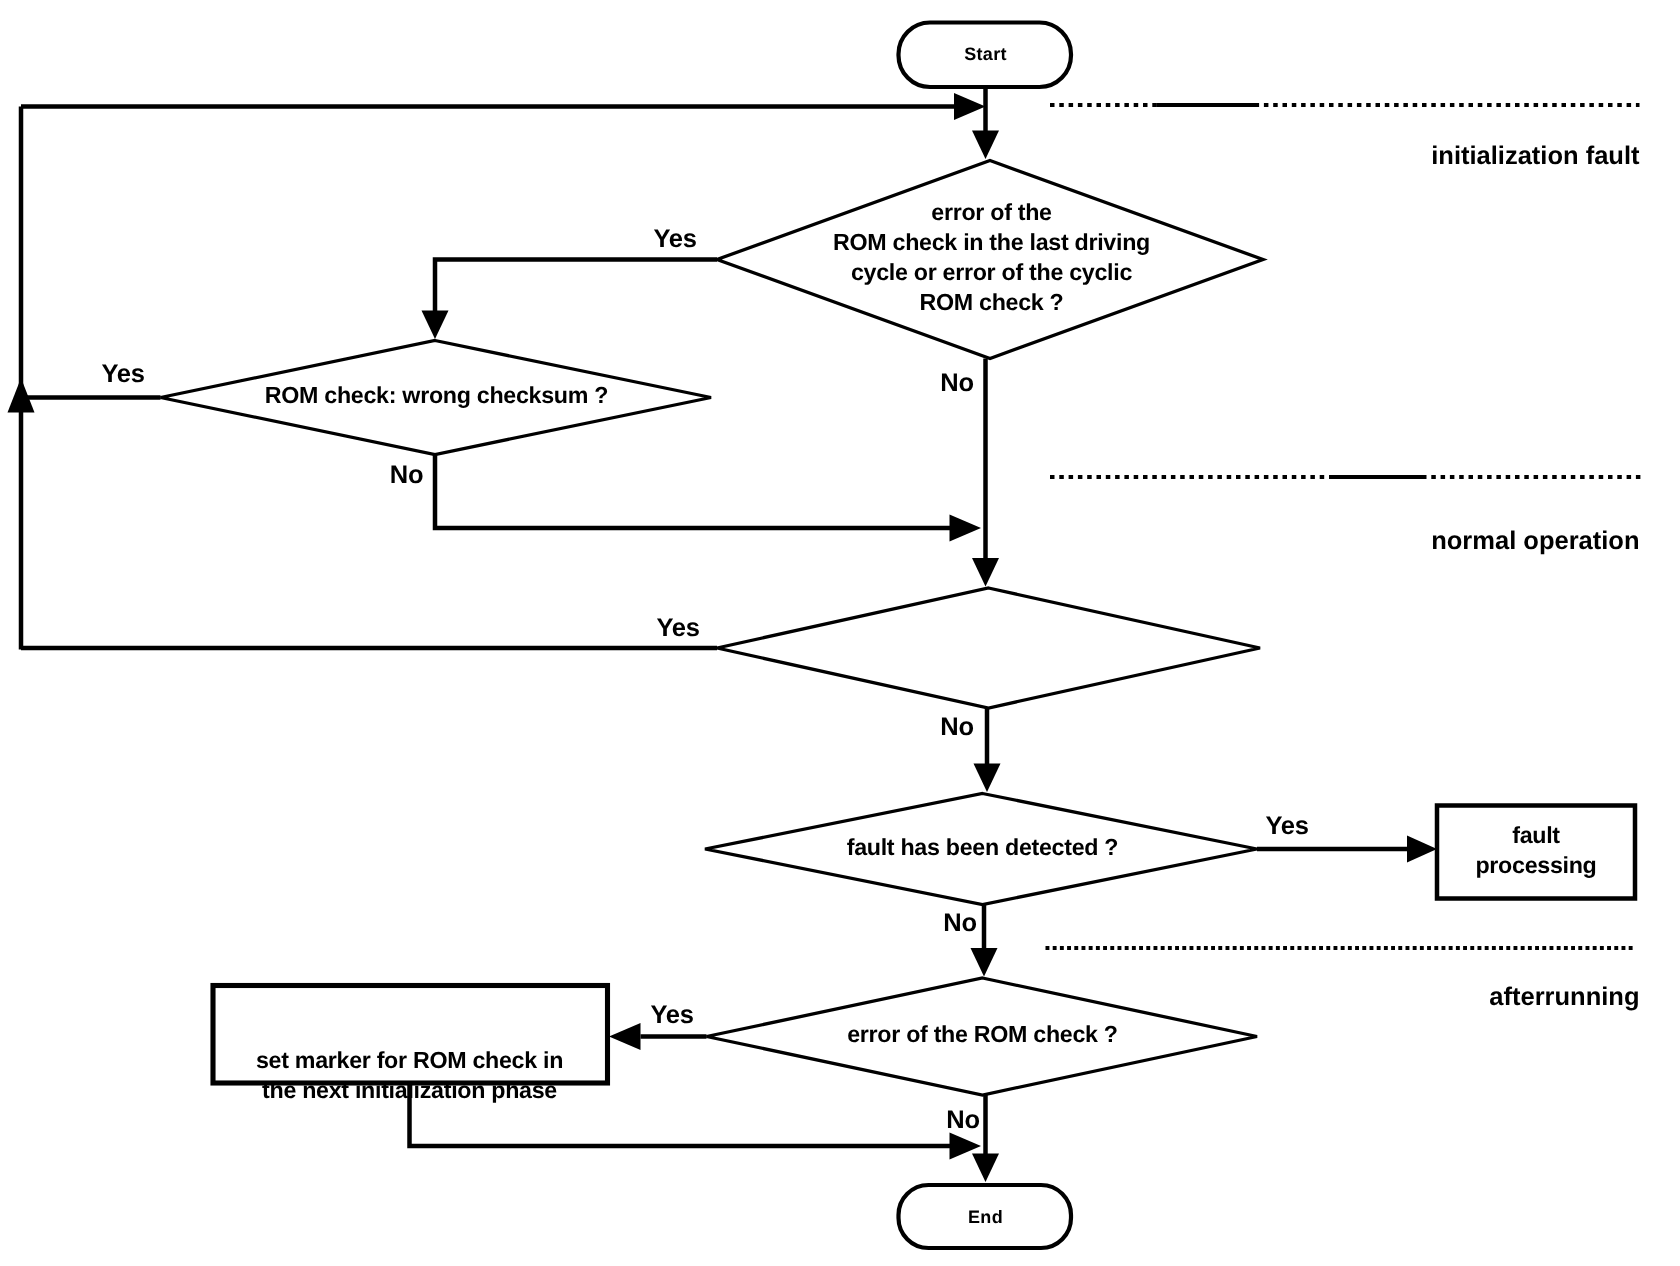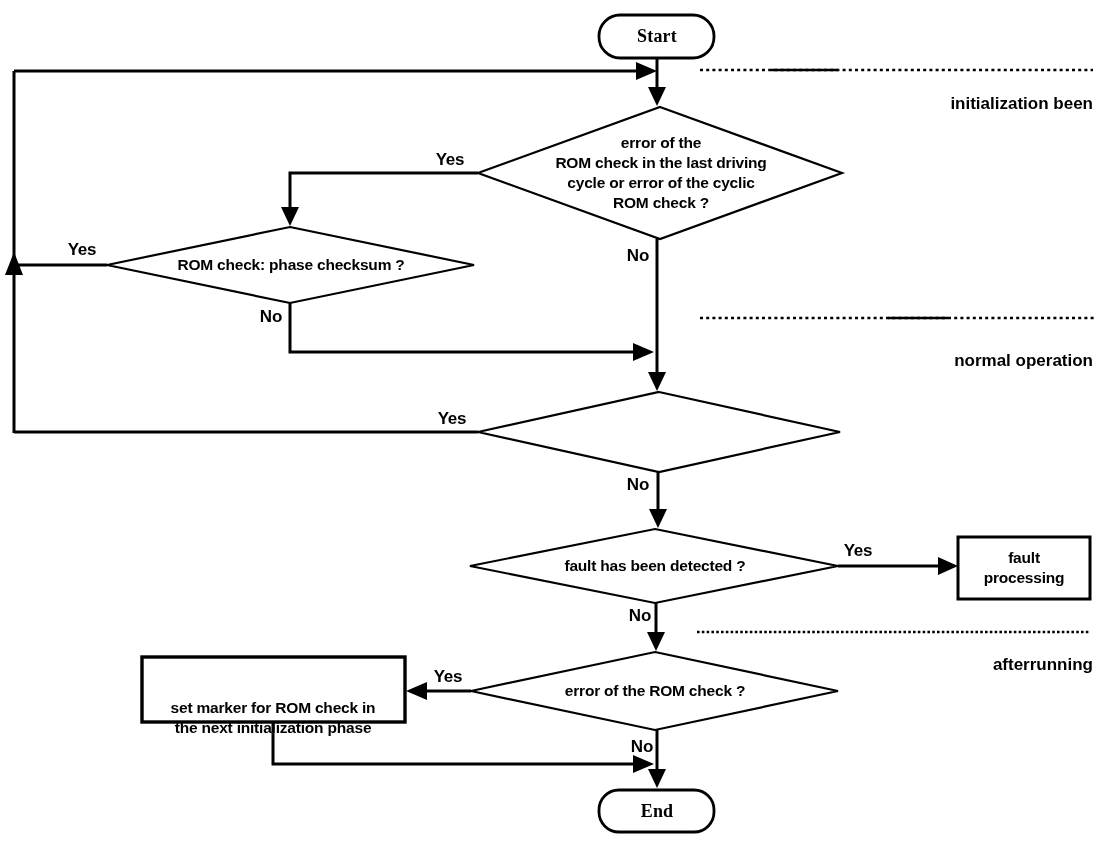--- a/index.html
+++ b/index.html
@@ -8,21 +8,21 @@
     font-family:"Liberation Sans",sans-serif;color:#000;overflow:hidden;
   }
   #wires{position:absolute;left:0;top:0;}
   .lbl{
     position:absolute;transform:translate(-50%,-50%);
     text-align:center;white-space:pre-line;font-weight:bold;
     letter-spacing:-0.2px;line-height:1.3;
   }
   .node-text{font-size:15.5px;}
   .box-text{font-size:15.5px;}
-  .terminal-text{font-size:18px;letter-spacing:0.2px;font-family:Liberation Serif, serif;}
+  .terminal-text{font-size:12px;letter-spacing:0.2px;}
   .edge-lbl{font-size:17px;}
   .phase-lbl{
     position:absolute;transform:translateY(-50%);
     right:27px;text-align:right;font-weight:bold;font-size:17px;
   }
 </style>
 </head>
 <body>
 
 <div id="stage">
@@ -95,21 +95,21 @@
     </g>
   </svg>
 
   <div class="lbl terminal-text" style="left:657px;top:37px;">Start</div>
 
   <div class="lbl node-text" style="left:661px;top:173px;width:300px;">error of the
 ROM check in the last driving
 cycle or error of the cyclic
 ROM check ?</div>
 
-  <div class="lbl node-text" style="left:291px;top:265px;width:300px;">ROM check: phase checksum ?</div>
+  <div class="lbl node-text" style="left:291px;top:265px;width:300px;">ROM check: wrong checksum ?</div>
 
 
   <div class="lbl node-text" style="left:655px;top:566px;width:280px;">fault has been detected ?</div>
 
   <div class="lbl node-text" style="left:655px;top:691px;width:280px;">error of the ROM check ?</div>
 
   <div class="lbl box-text" style="left:1024px;top:568px;width:130px;">fault
 processing</div>
 
   <div class="lbl box-text" style="left:273px;top:718px;width:260px;">set marker for ROM check in
@@ -122,17 +122,17 @@
   <div class="lbl edge-lbl" style="left:452px;top:419px;">Yes</div>
   <div class="lbl edge-lbl" style="left:858px;top:551px;">Yes</div>
   <div class="lbl edge-lbl" style="left:448px;top:677px;">Yes</div>
 
   <div class="lbl edge-lbl" style="left:638px;top:256px;">No</div>
   <div class="lbl edge-lbl" style="left:271px;top:317px;">No</div>
   <div class="lbl edge-lbl" style="left:638px;top:485px;">No</div>
   <div class="lbl edge-lbl" style="left:640px;top:616px;">No</div>
   <div class="lbl edge-lbl" style="left:642px;top:747px;">No</div>
 
-  <div class="phase-lbl" style="top:104px;">initialization been</div>
+  <div class="phase-lbl" style="top:104px;">initialization fault</div>
   <div class="phase-lbl" style="top:361px;">normal operation</div>
   <div class="phase-lbl" style="top:665px;">afterrunning</div>
 
 </div>
 
 </body></html>

